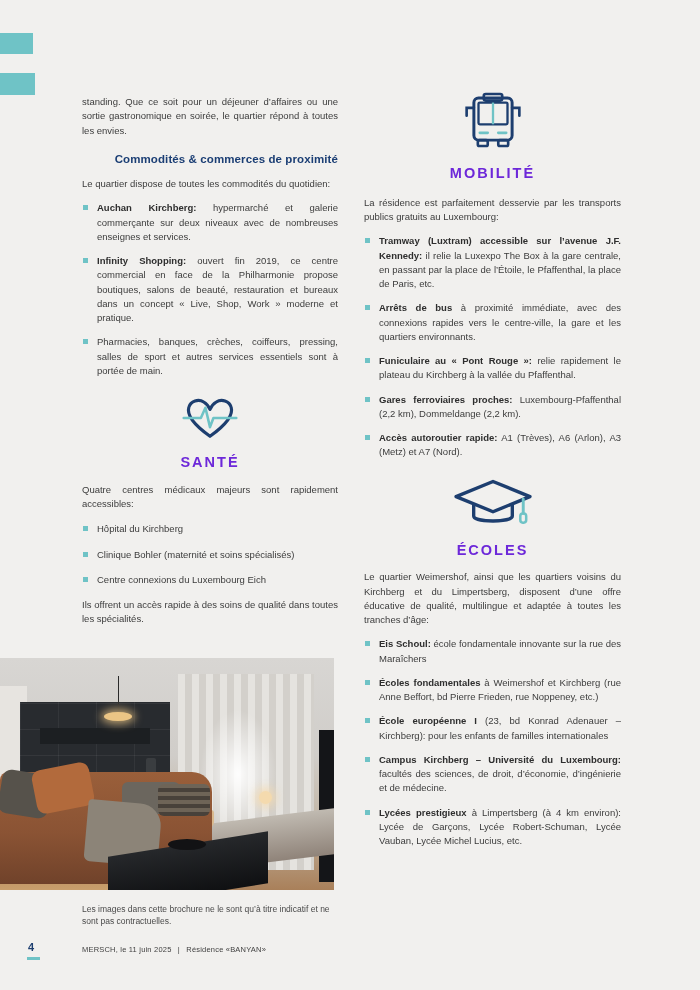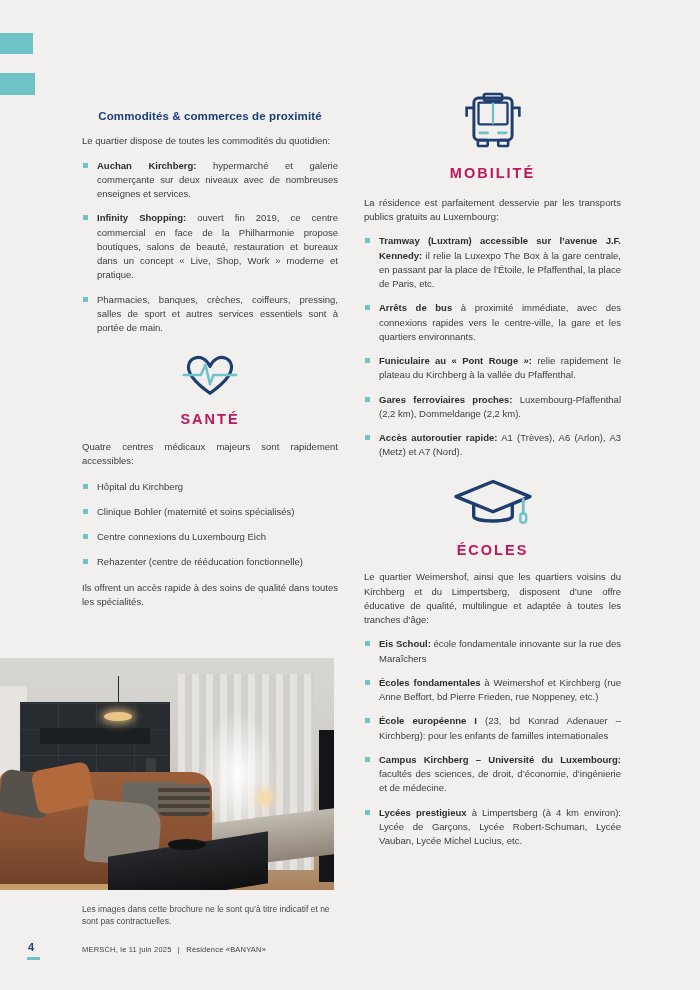--- a/index.html
+++ b/index.html
@@ -16,24 +16,24 @@
 
   
   .col{position:absolute;top:95px;width:256px;font-size:9.5px;line-height:1.5;}
   .col-left{left:82px;}
   .col-right{left:364px;top:86px;width:257px;}
 
   p{margin:0;text-align:justify;}
   .lead{margin-top:9px;}
   .subhead{
     margin:13px 0 0 0;font-size:11.5px;font-weight:bold;color:#1b3e74;
-    text-align:center;letter-spacing:.1px;
+    text-align:right;letter-spacing:.1px;
   }
   .section-head{
-    margin:10px 0 0 0;font-size:14.5px;font-weight:bold;color:#be185d;
+    margin:10px 0 0 0;font-size:14.5px;font-weight:bold;color:#6d28d9;
     text-align:center;letter-spacing:2px;
   }
   .icon-block{text-align:center;margin-top:16px;}
   .icon-block svg{display:inline-block;vertical-align:top;}
 
   .bullet{position:relative;padding-left:15px;margin-top:10px;text-align:justify;}
   .bullet.tight{margin-top:11px;}
   .marker{position:absolute;left:1px;top:4px;width:5px;height:5px;background:#6fc3c6;}
   .bullet b{color:#2e2e2e;}
 
@@ -97,20 +97,21 @@
 </style>
 </head>
 <body>
 
 <div class="page">
 
   <div class="bar bar1"></div>
   <div class="bar bar2"></div>
 
   <div class="col col-left">
+    <p>standing. Que ce soit pour un déjeuner d’affaires ou une sortie gastronomique en soirée, le quartier répond à toutes les envies.</p>
 
     <h3 class="subhead">Commodités &amp; commerces de proximité</h3>
     <p class="lead">Le quartier dispose de toutes les commodités du quotidien:</p>
 
     <div class="bullet">
       <span class="marker"></span>
       <b>Auchan Kirchberg:</b><span> hypermarché et galerie commerçante sur deux niveaux avec de nombreuses enseignes et services.</span>
     </div>
     <div class="bullet">
       <span class="marker"></span>
@@ -134,24 +135,20 @@
       <span class="marker"></span>
       <span>Hôpital du Kirchberg</span>
     </div>
     <div class="bullet tight">
       <span class="marker"></span>
       <span>Clinique Bohler (maternité et soins spécialisés)</span>
     </div>
     <div class="bullet tight">
       <span class="marker"></span>
       <span>Centre connexions du Luxembourg Eich</span>
-    </div>
-    <div class="bullet tight">
-      <span class="marker"></span>
-      <span>Rehazenter (centre de rééducation fonctionnelle)</span>
     </div>
 
     <p class="outro">Ils offrent un accès rapide à des soins de qualité dans toutes les spécialités.</p>
   </div>
 
   <div class="col col-right">
     <div class="icon-block" style="margin-top:6px;">
       <svg width="66" height="58" viewBox="0 0 100 88">
         <rect x="36" y="3" width="28" height="10" rx="3" fill="none" stroke="#1d3e6f" stroke-width="4"></rect>
         <rect x="21" y="9" width="58" height="64" rx="7" fill="none" stroke="#1d3e6f" stroke-width="4.5"></rect>

